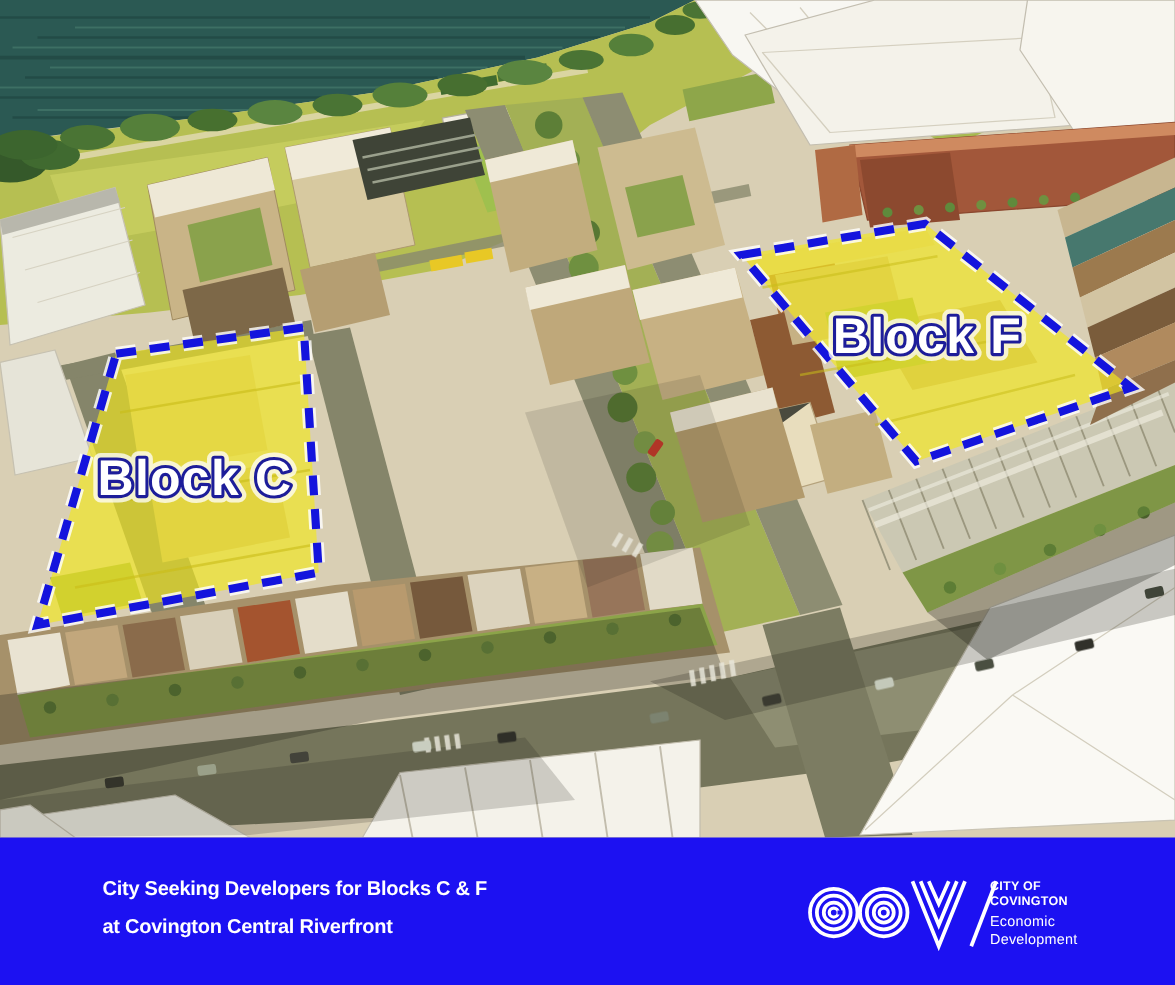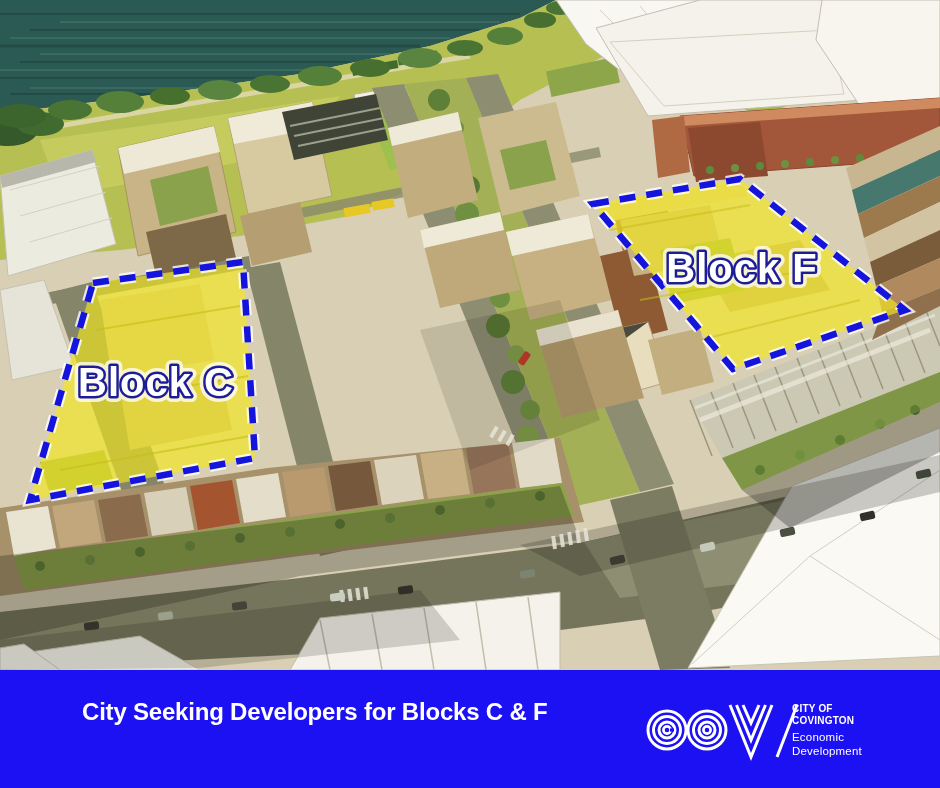--- a/index.html
+++ b/index.html
@@ -15,21 +15,21 @@
   .bhalo{font-family:"Liberation Sans",sans-serif;font-weight:bold;fill:none;
          stroke:#ffffff;stroke-width:12;stroke-linejoin:round;opacity:.75;letter-spacing:1px;}
   .blbl{font-family:"Liberation Sans",sans-serif;font-weight:bold;fill:#ffffff;
         stroke:var(--label-navy,#1d1d9a);stroke-width:5;paint-order:stroke;
         stroke-linejoin:round;letter-spacing:1px;}
 
   
   .banner{position:absolute;left:0;top:670px;width:940px;height:118px;
           background:var(--banner-blue,#1c11f2);}
   .headline{position:absolute;left:82px;top:27px;color:#fff;font-weight:bold;
-            font-size:24px;line-height:30px;letter-spacing:-0.2px;white-space:nowrap;}
+            font-size:16px;line-height:30px;letter-spacing:-0.2px;white-space:nowrap;}
   .cov-logo{position:absolute;left:645px;top:26px;}
   .lring{fill:none;stroke:#fff;stroke-width:3;}
   .lchev{fill:none;stroke:#fff;stroke-width:3;}
   .ltxt-b{font-family:"Liberation Sans",sans-serif;font-weight:bold;font-size:10px;
           fill:#fff;letter-spacing:.2px;}
   .ltxt-r{font-family:"Liberation Sans",sans-serif;font-size:11.5px;fill:#fff;letter-spacing:.2px;}
 </style>
 </head>
 <body>
 
@@ -323,20 +323,21 @@
       <text class="bhalo" x="156" y="396" font-size="40" text-anchor="middle">Block C</text>
       <text class="blbl" x="156" y="396" font-size="40" text-anchor="middle">Block C</text>
       <text class="bhalo" x="742" y="282" font-size="40" text-anchor="middle">Block F</text>
       <text class="blbl" x="742" y="282" font-size="40" text-anchor="middle">Block F</text>
     </svg>
   </div>
 
   <div class="banner">
     <div class="headline">
       <div>City Seeking Developers for Blocks C &amp; F</div>
+      <div>at Covington Central Riverfront</div>
     </div>
     <svg class="cov-logo" viewBox="0 0 250 72" width="250" height="72" xmlns="http://www.w3.org/2000/svg" role="img" aria-label="COV">
       <g>
 
         <circle class="lring" cx="22" cy="34" r="19"></circle>
         <circle class="lring" cx="22" cy="34" r="13.5"></circle>
         <circle class="lring" cx="22" cy="34" r="8"></circle>
         <circle cx="22" cy="34" r="3.6" fill="none" stroke="#fff" stroke-width="2.6"></circle>
         <rect x="25" y="32.4" width="4" height="3.2" fill="var(--banner-blue,#1c11f2)"></rect>
 

